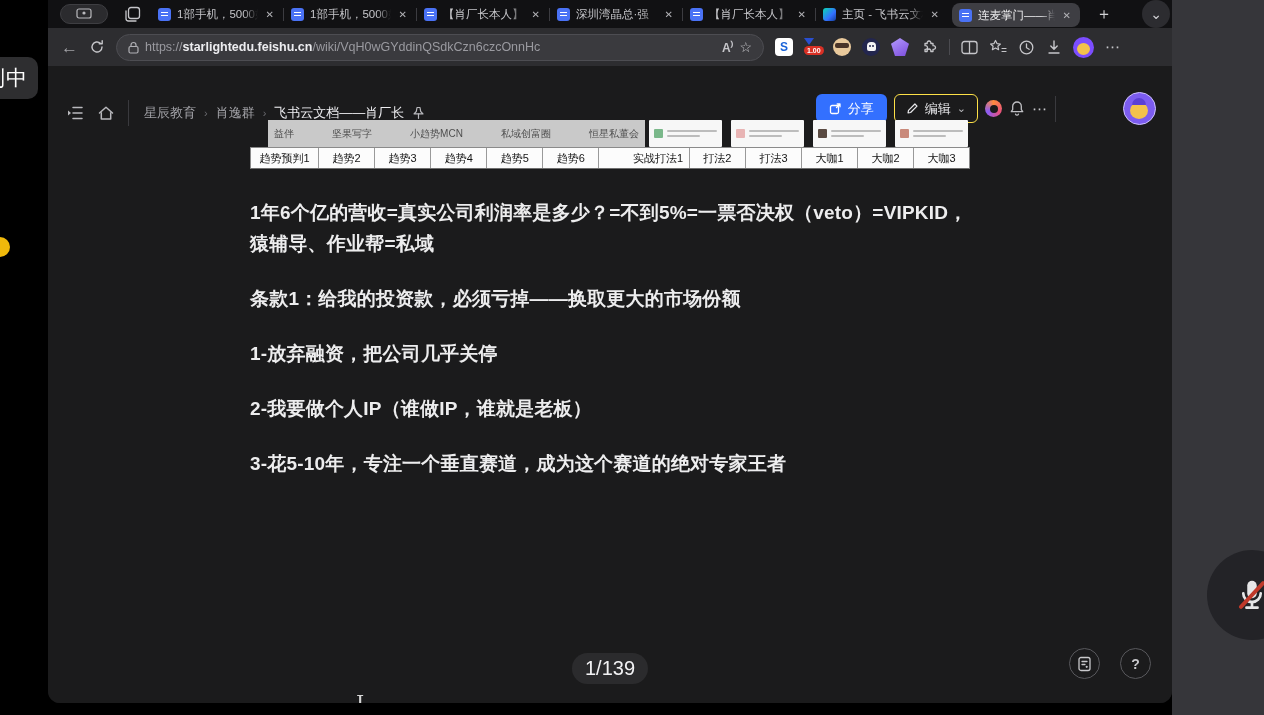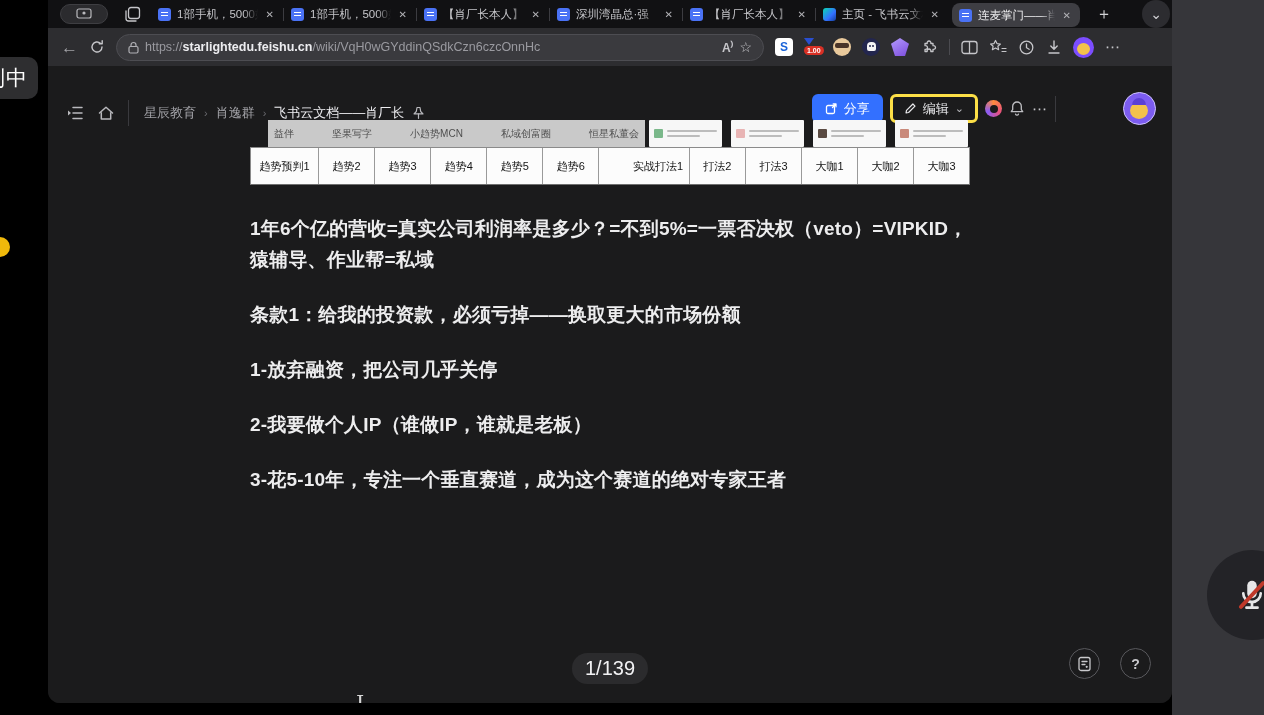--- a/index.html
+++ b/index.html
@@ -79,21 +79,21 @@
   .v-div{width:1px;height:26px;background:#3a3a3e;}
   .fs-bc-wrap{display:flex;flex-direction:row;gap:12px;margin-left:2px;}
   .breadcrumb{display:flex;align-items:center;gap:8px;font-size:13px;color:#a3a3a8;}
   .bc-item{cursor:pointer;}
   .bc-current{color:#ededf0;}
   .bc-sep{color:#6b6b70;font-size:11px;}
   .saved{font-size:14px;color:#89898f;margin-top:48px;}
   .fs-right{position:absolute;right:16px;top:26px;display:flex;align-items:center;gap:7px;}
   .share-btn{background:#3370ff;color:#fff;height:29px;border-radius:6px;display:flex;gap:6px;
     padding:0 13px;font-size:13px;align-items:center;border:none;}
-  .edit-btn{background:transparent;border:3px solid #fde047;border-radius:6px;height:29px;display:flex;
+  .edit-btn{background:transparent;border:1px solid #fde047;border-radius:6px;height:29px;display:flex;
     gap:6px;padding:0 11px;color:#e9e9ec;font-size:13px;align-items:center;}
   .edit-chevron{font-size:11px;color:#b9b9bd;}
   .ring{width:17px;height:17px;border-radius:50%;
     background:conic-gradient(#ff8a3d,#e8517e,#8a5cf6,#ff8a3d);position:relative;}
   .ring::after{content:'';position:absolute;inset:4.5px;background:#1b1b1c;border-radius:50%;}
   .fs-avatar{width:33px;height:33px;border-radius:50%;background:#7c5cf0;border:1.5px solid #cfc3ff;
     position:relative;margin-left:60px;}
   .fs-avatar::after{content:'';position:absolute;left:6px;top:9px;width:18px;height:17px;border-radius:50%;
     background:#f3c24b;}
   .fs-avatar::before{content:'';position:absolute;left:8px;top:5px;width:14px;height:7px;border-radius:7px 7px 0 0;
@@ -109,21 +109,21 @@
   .thumbs{position:absolute;left:399px;top:0;width:319px;height:27px;display:flex;gap:9px;}
   .thumb{flex:1;background:#f7f7f7;border-radius:1px;padding:4px 5px;display:flex;gap:4px;align-items:center;}
   .thumb .sq{width:9px;height:9px;border-radius:1px;flex:0 0 9px;}
   .thumb:nth-child(1) .sq{background:#7ab88a;}
   .thumb:nth-child(2) .sq{background:#e8b4b4;}
   .thumb:nth-child(3) .sq{background:#5a4a42;}
   .thumb:nth-child(4) .sq{background:#c9897a;}
   .thumb .lines{flex:1;display:flex;flex-direction:column;gap:3px;}
   .thumb .ln{height:2px;background:#bcbcbc;border-radius:1px;}
   .thumb .ln.short{width:65%;}
-  .tbl-row{display:flex;height:38px;border:1px solid #8a8a8a;border-bottom:1px solid #6f6f6f;background:#fcfcfc;}
+  .tbl-row{display:flex;height:22px;border:1px solid #8a8a8a;border-bottom:1px solid #6f6f6f;background:#fcfcfc;}
   .cell{flex:1;border-right:1px solid #9a9a9a;display:flex;align-items:center;justify-content:center;
     font-size:11px;color:#141414;white-space:nowrap;}
   .cell:last-child{border-right:none;}
   .cell:first-child{flex:1.22;}
   .cell:nth-child(7){flex:1.12;margin-left:28px;}
   .paras{padding-top:28px;width:720px;color:#ededee;font-size:19px;line-height:31px;font-weight:600;
     letter-spacing:.2px;}
   .para{margin:0 0 24px;cursor:text;}
   .cursor{position:absolute;left:308px;top:571px;color:#d6d6d6;font-family:"DejaVu Serif",serif;
     font-size:21px;font-style:normal;}

